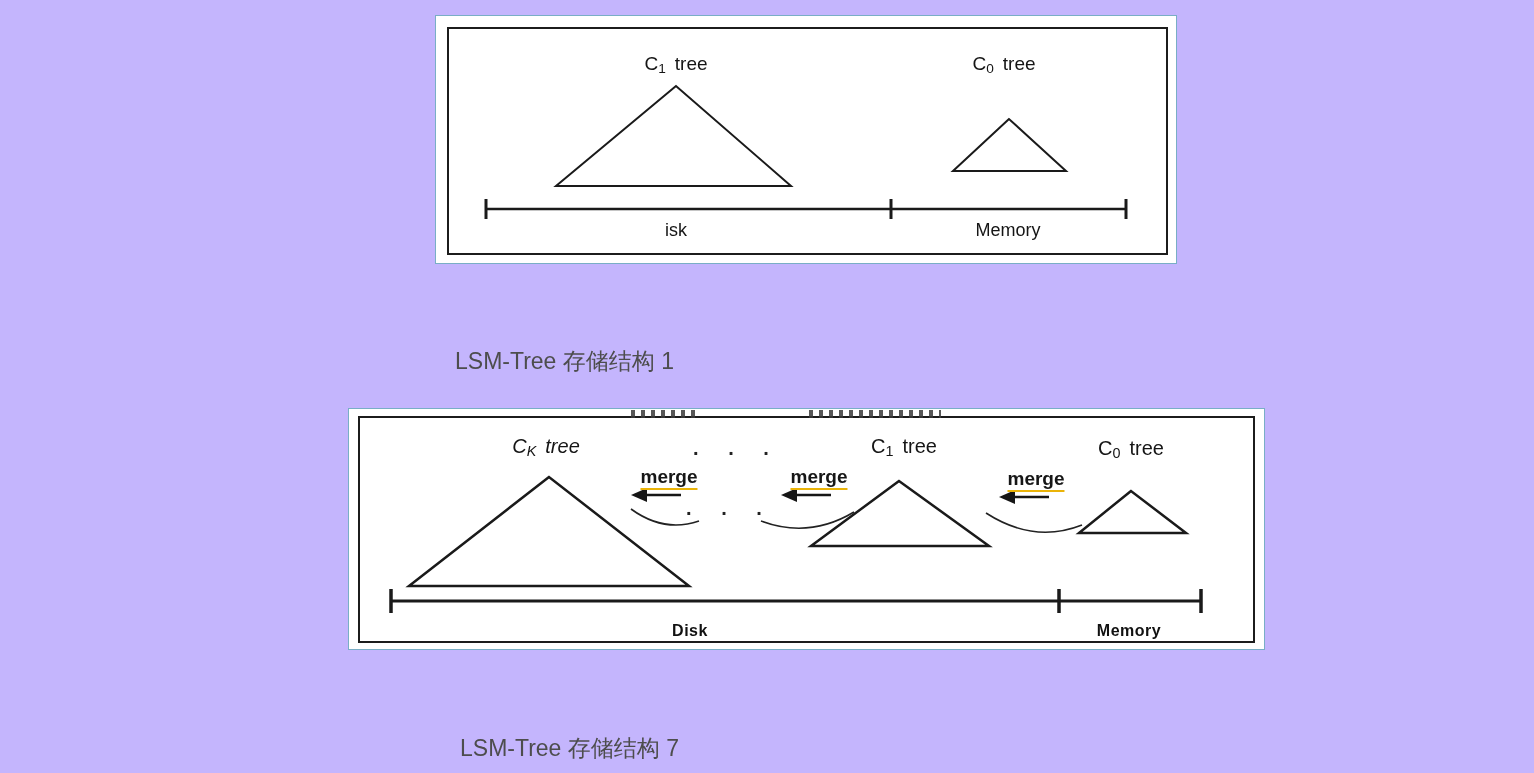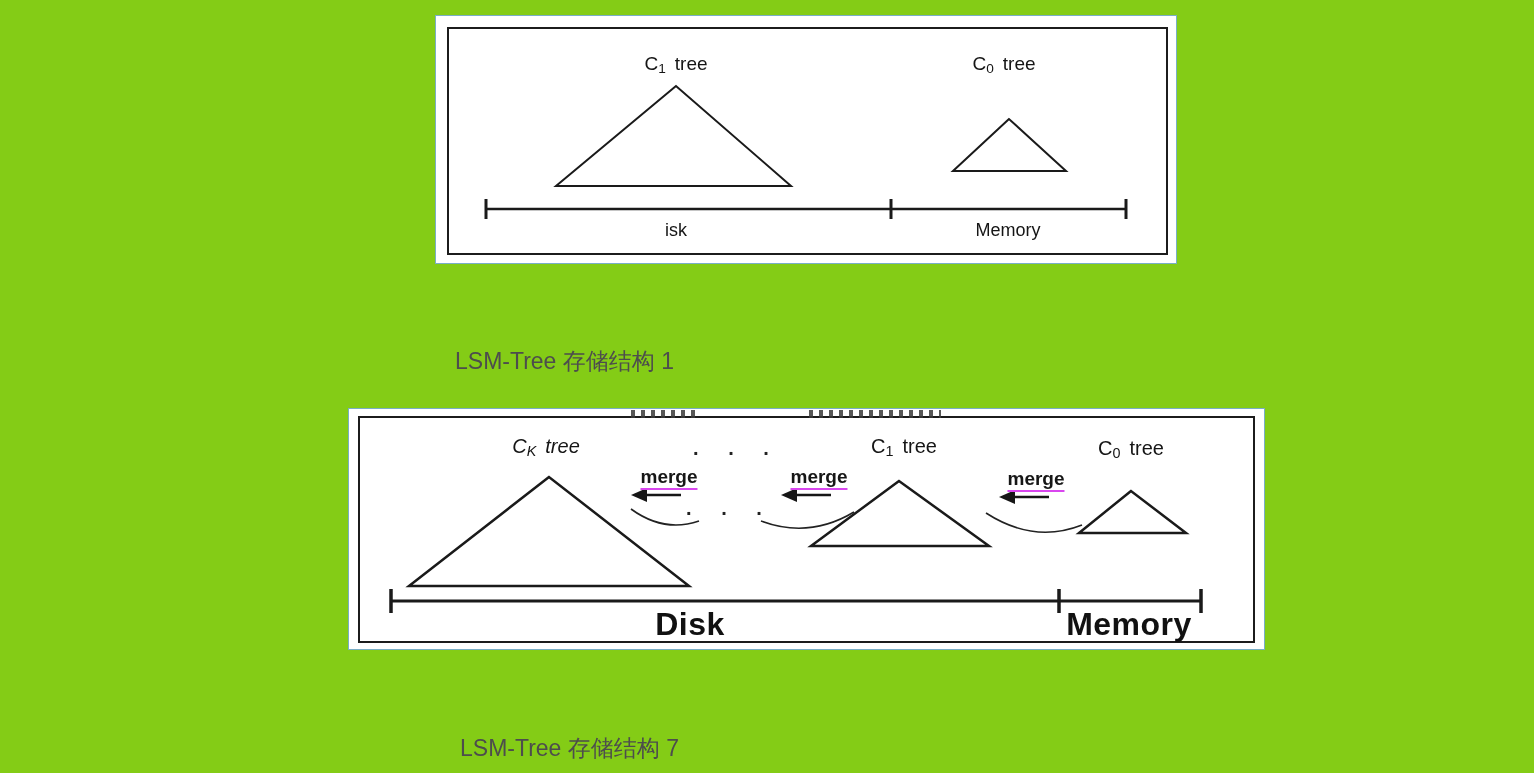--- a/index.html
+++ b/index.html
@@ -2,21 +2,21 @@
 <html><head>
 <meta charset="utf-8">
 <style>
   html, body { margin: 0; padding: 0; background: #ffffff; }
   body { font-family: "Liberation Sans", "DejaVu Sans", sans-serif; }
 
   .page {
     position: relative;
     width: 1534px;
     height: 773px;
-    background: #84cc16;
+    background: #c4b5fd;
     overflow: hidden;
   }
 
   .figure {
     position: absolute;
     background: #ffffff;
     border: 1px solid #79aec6;
   }
   .figure .inner-frame {
     position: absolute;
@@ -37,35 +37,35 @@
     color: #151515;
     line-height: 1.15;
   }
 
   .tree-label { font-size: 20px; color: #151515; }
   #figure1 .tree-label { font-size: 19px; }
   .tree-label .sub { font-size: 0.72em; vertical-align: -0.22em; }
   .tree-label .rest { margin-left: 9px; }
 
   .axis-label { font-size: 18px; color: #151515; }
-  .axis-label.big { font-size: 32px; font-weight: 700; color: #111111; letter-spacing: 0.5px; }
+  .axis-label.big { font-size: 16px; font-weight: 700; color: #111111; letter-spacing: 0.5px; margin-top: 16px; }
 
   .dots {
     font-size: 20px;
     font-weight: 700;
     color: #222222;
     letter-spacing: 10px;
     word-spacing: 4px;
   }
 
   .merge-label {
     font-size: 19px;
     font-weight: 700;
     color: #161616;
-    border-bottom: 2px solid #d946ef;
+    border-bottom: 2px solid #eab308;
     padding-bottom: 1px;
   }
 
   .caption {
     position: absolute;
     font-size: 23px;
     color: #4d4d4d;
   }
 
   .clip-frag {

